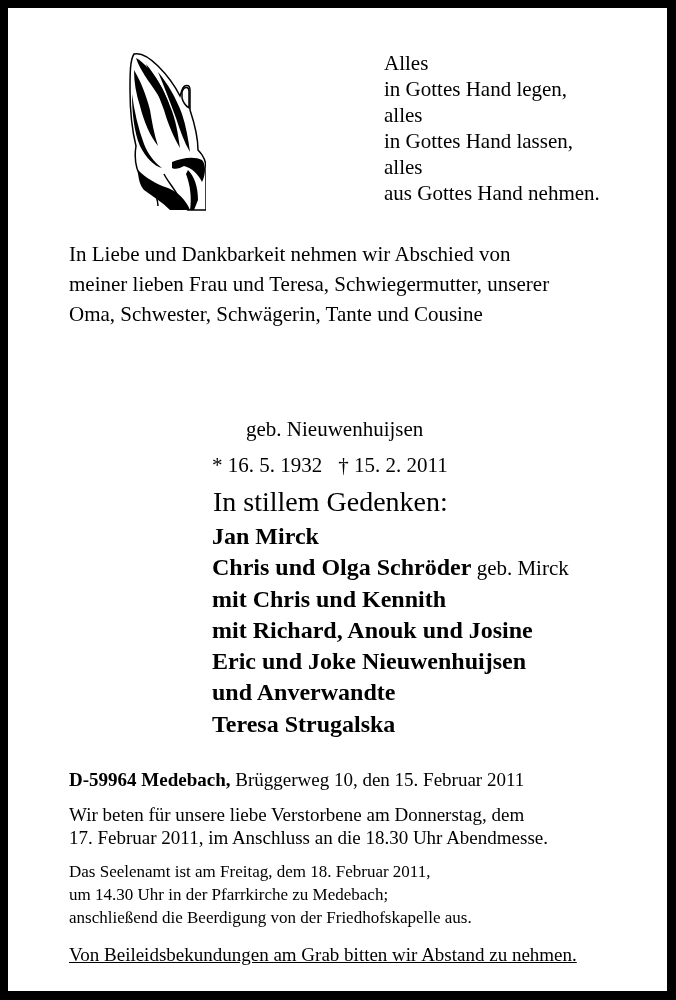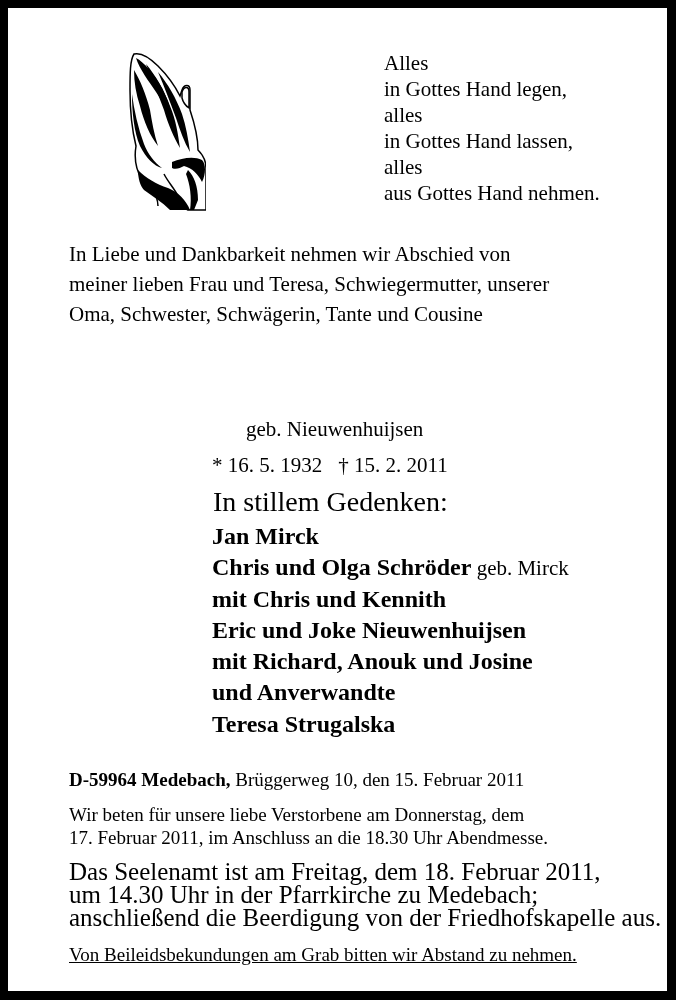--- a/index.html
+++ b/index.html
@@ -17,21 +17,21 @@
     .name { left: 90px; top: 339px; font-size: 50px; line-height: 56px; font-weight: bold; letter-spacing: 0.2px; }
     .maiden { left: 238px; top: 397px; font-size: 21px; line-height: 24px; margin-top: 12px; }
     .dates { left: 204px; top: 445px; font-size: 21px; line-height: 24px; }
     .dates .sep { display: inline-block; width: 16px; }
     .memory { left: 205px; top: 482px; font-size: 28px; line-height: 24px; }
     .mourners { left: 204px; top: 513px; font-size: 24px; line-height: 30.3px; font-weight: bold; }
     .mourners .plain { font-weight: normal; font-size: 21px; }
     .place { left: 61px; top: 760px; font-size: 19px; line-height: 23px; }
     .place b { font-weight: bold; }
     .p1 { left: 61px; top: 795px; font-size: 19px; line-height: 23px; }
-    .p2 { left: 61px; top: 852px; font-size: 25px; line-height: 23px; }
+    .p2 { left: 61px; top: 852px; font-size: 17px; line-height: 23px; }
     .p3 { left: 61px; top: 935px; font-size: 19px; line-height: 23px; text-decoration: underline; }
     .line { display: block; }
   </style>
 </head>
 <body>
 
 <div class="frame">
 
   <svg class="hands" viewBox="0 0 78 162" xmlns="http://www.w3.org/2000/svg">
 
@@ -70,22 +70,22 @@
   <div class="abs serif maiden">geb. Nieuwenhuijsen</div>
   <div class="abs serif dates">
     <span>* 16. 5. 1932</span><span class="sep"></span><span>† 15. 2. 2011</span>
   </div>
 
   <div class="abs serif memory">In stillem Gedenken:</div>
   <div class="abs serif mourners">
     <span class="line"><span>Jan Mirck</span><span class="plain"></span></span>
     <span class="line"><span>Chris und Olga Schröder</span><span class="plain"> geb. Mirck</span></span>
     <span class="line"><span>mit Chris und Kennith</span><span class="plain"></span></span>
+    <span class="line"><span>mit Richard, Anouk und Josine</span><span class="plain"></span></span>
     <span class="line"><span>Eric und Joke Nieuwenhuijsen</span><span class="plain"></span></span>
-    <span class="line"><span>mit Richard, Anouk und Josine</span><span class="plain"></span></span>
     <span class="line"><span>und Anverwandte</span><span class="plain"></span></span>
     <span class="line"><span>Teresa Strugalska</span><span class="plain"></span></span>
   </div>
 
   <div class="abs serif place"><b>D-59964 Medebach,</b><span> Brüggerweg 10, den 15. Februar 2011</span></div>
 
   <div class="abs serif p1">
     <span class="line">Wir beten für unsere liebe Verstorbene am Donnerstag, dem</span>
     <span class="line">17. Februar 2011, im Anschluss an die 18.30 Uhr Abendmesse.</span>
   </div>

